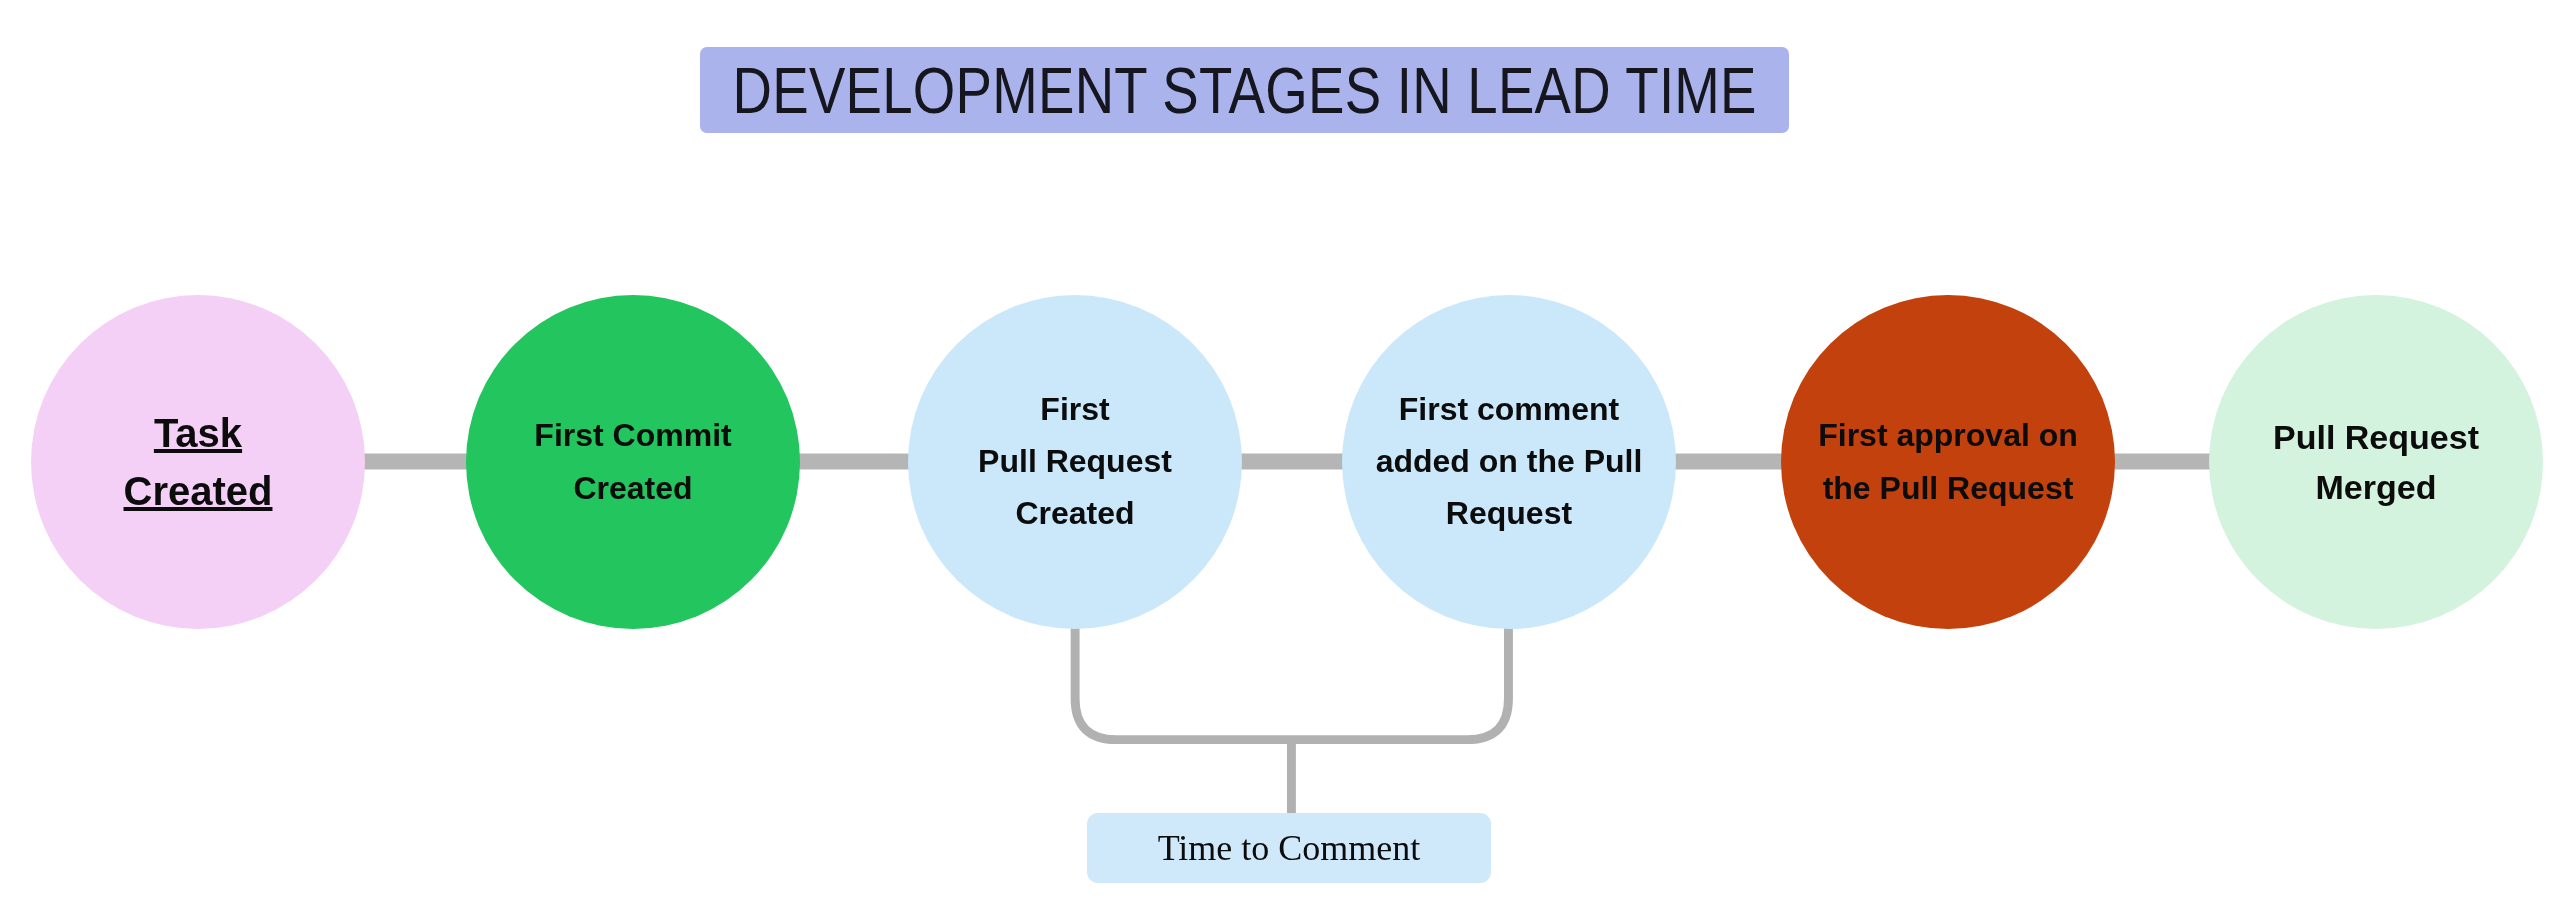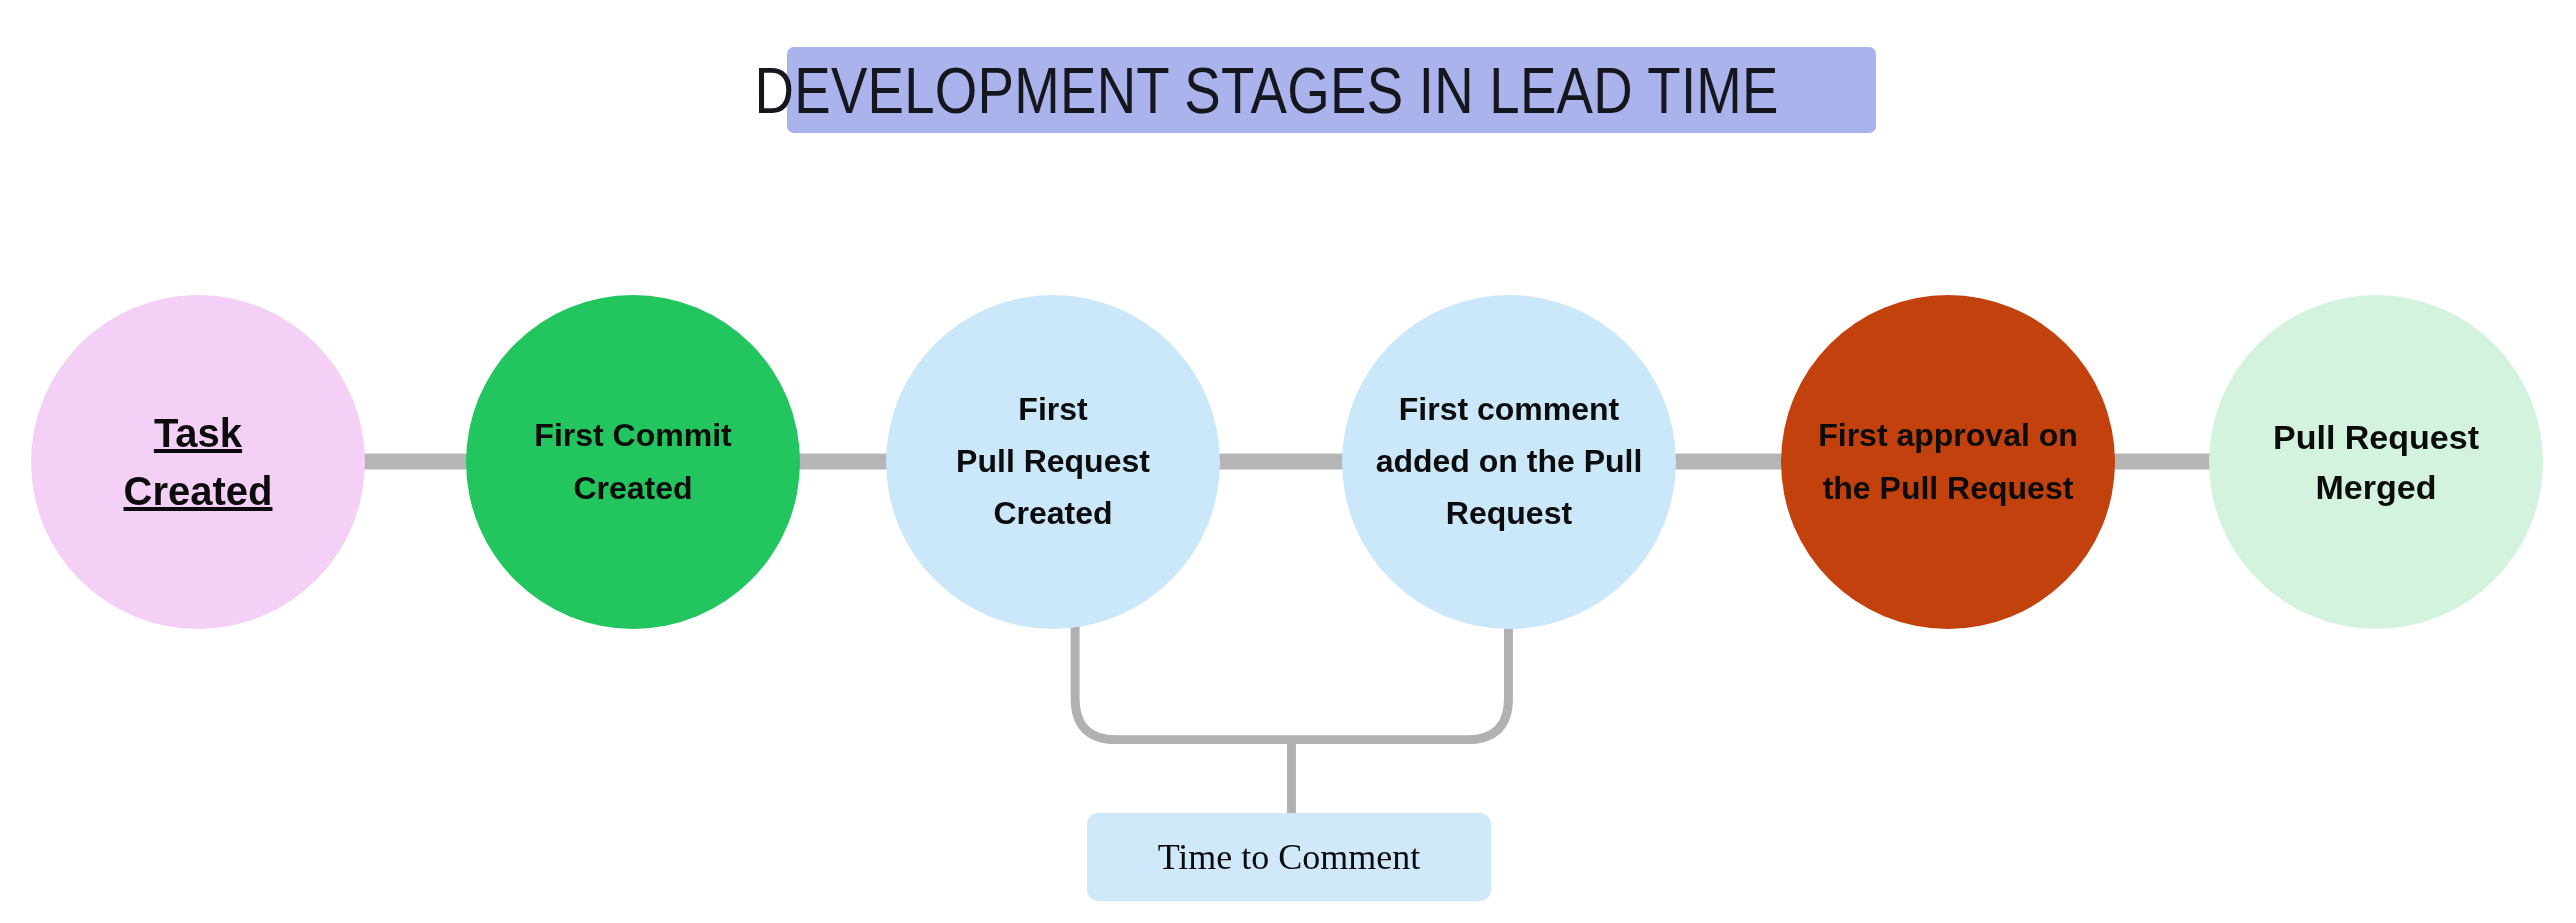--- a/index.html
+++ b/index.html
@@ -9,28 +9,28 @@
     position: relative;
     width: 2576px;
     height: 923px;
     background: #ffffff;
     overflow: hidden;
   }
 
   
   .title-banner {
     position: absolute;
-    left: 787px;
+    left: 700px;
     top: 47px;
     width: 1089px;
     height: 86px;
     border-radius: 6.9px;
     display: flex;
     align-items: center;
-    justify-content: flex-end;
+    justify-content: center;
   }
   .title-text {
     font-size: 65px;
     font-weight: 400;
     color: #16161e;
     letter-spacing: 0.3px;
     white-space: nowrap;
     transform: scaleX(0.84);
     transform-origin: center center;
   }
@@ -57,38 +57,38 @@
     text-align: center;
     z-index: 2;
   }
   .stage-label {
     font-weight: 700;
     color: #0c0c0c;
     white-space: pre-line;
   }
   .s0 { left: 31px;   }
   .s1 { left: 466px;  }
-  .s2 { left: 886px; }
+  .s2 { left: 908px; }
   .s3 { left: 1342px; }
   .s4 { left: 1781px; }
   .s5 { left: 2209px; }
   .s0 .stage-label { font-size: 40px; line-height: 1.46; text-decoration: underline; }
   .s1 .stage-label { font-size: 32px; line-height: 1.66; }
   .s2 .stage-label { font-size: 32px; line-height: 1.62; }
   .s3 .stage-label { font-size: 32px; line-height: 1.62; }
   .s4 .stage-label { font-size: 32px; line-height: 1.66; }
   .s5 .stage-label { font-size: 34px; line-height: 1.48; }
 
   
   .time-box {
     position: absolute;
     left: 1087px;
     top: 813px;
     width: 404px;
-    height: 88px;
+    height: 70px;
     border-radius: 11px;
     display: flex;
     align-items: center;
     justify-content: center;
     z-index: 2;
   }
   .time-box-label {
     font-family: cursive;
     font-size: 36px;
     font-weight: 400;

